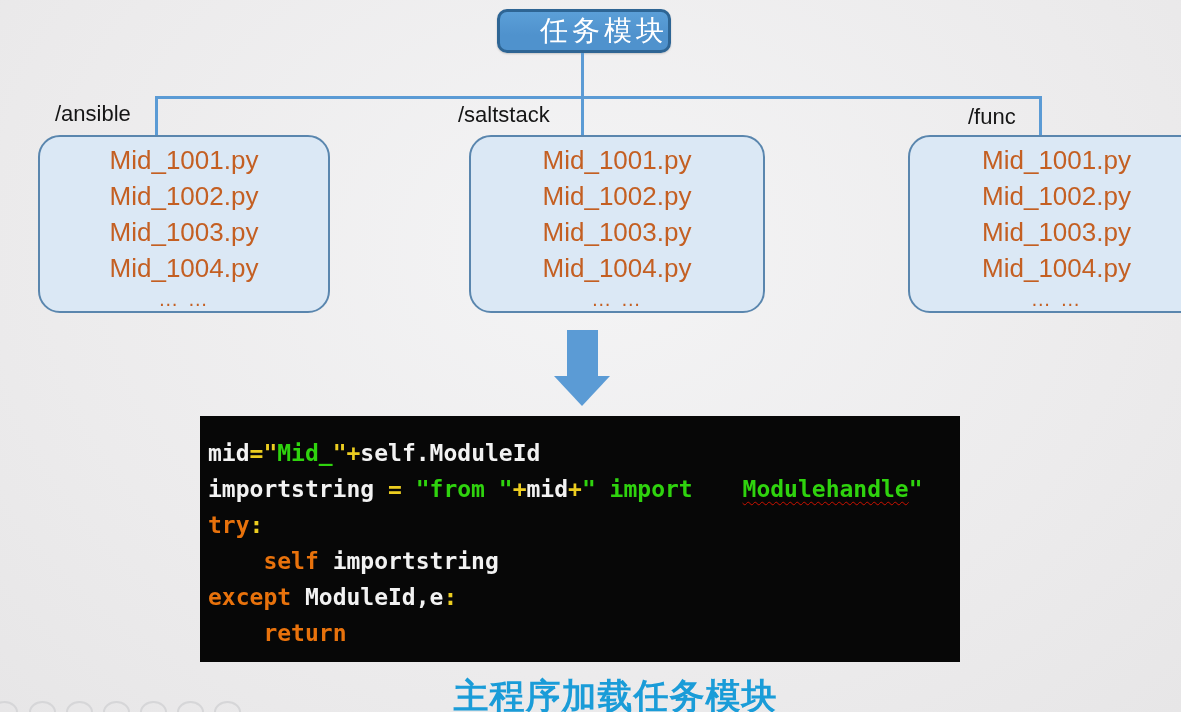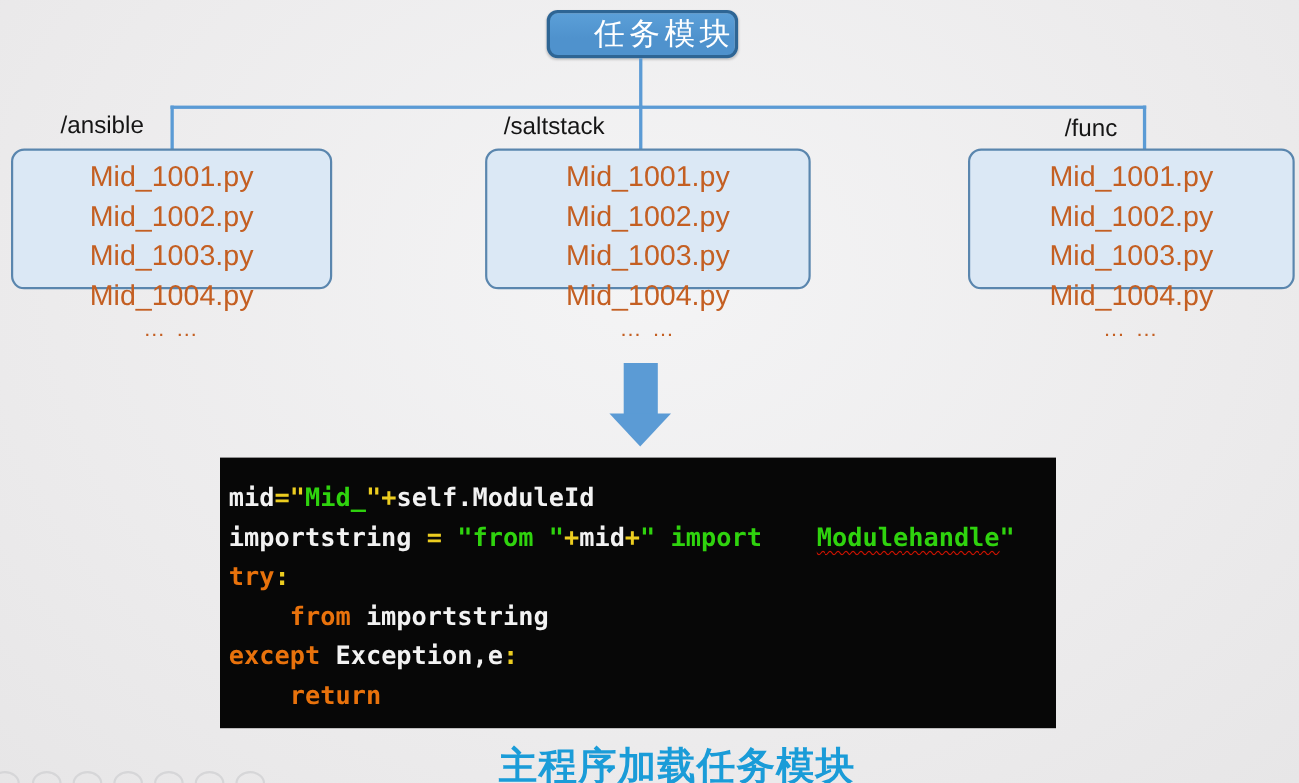--- a/index.html
+++ b/index.html
@@ -38,26 +38,27 @@
   
   .folder-label {
     position: absolute; color: #151515; font-size: 22px; font-weight: 400;
   }
   .lblA { left: 55px;  top: 101px; }
   .lblS { left: 458px; top: 102px; }
   .lblF { left: 968px; top: 104px; }
 
   
   .folder-box {
-    position: absolute; top: 135px; height: 128px;
+    position: absolute; top: 135px; height: 178px;
     background: var(--child-box-fill, #dbe8f5);
     border: 2.5px solid var(--child-box-border, #5a86ae);
-    border-radius: 12px;
+    border-radius: 22px;
     padding-top: 5px;
     text-align: center;
+    margin-left: 28px;
   }
   .boxA { left: 10px;  width: 292px; }
   .boxS { left: 441px; width: 296px; }
   .boxF { left: 880px; width: 297px; }
   .file-item {
     color: var(--file-text, #c45f22);
     font-size: 26px; line-height: 36px; white-space: nowrap;
   }
   .more-item {
     color: var(--file-text, #c45f22);
@@ -156,22 +157,22 @@
     <div class="more-item">… …</div>
   </div>
 
   <div class="arrow-shaft"></div>
   <div class="arrow-head"></div>
 
   <div class="code-block" id="code-block">
       <div class="code-line"><span class="tok-white">mid</span><span class="tok-yellow">="</span><span class="tok-green">Mid_</span><span class="tok-yellow">"</span><span class="tok-yellow">+</span><span class="tok-white">self.ModuleId</span></div>
       <div class="code-line"><span class="tok-white">importstring </span><span class="tok-yellow">= </span><span class="tok-green">"from "</span><span class="tok-yellow">+</span><span class="tok-white">mid</span><span class="tok-yellow">+</span><span class="tok-green">" import </span><span class="tok-green tok-underline">Modulehandle</span><span class="tok-green">"</span></div>
       <div class="code-line"><span class="tok-orange">try</span><span class="tok-yellow">:</span></div>
-      <div class="code-line"><span class="tok-white">    </span><span class="tok-orange">from</span><span class="tok-white"> importstring</span></div>
-      <div class="code-line"><span class="tok-orange">except</span><span class="tok-white"> Exception,e</span><span class="tok-yellow">:</span></div>
+      <div class="code-line"><span class="tok-white">    </span><span class="tok-orange">self</span><span class="tok-white"> importstring</span></div>
+      <div class="code-line"><span class="tok-orange">except</span><span class="tok-white"> ModuleId,e</span><span class="tok-yellow">:</span></div>
       <div class="code-line"><span class="tok-white">    </span><span class="tok-orange">return</span></div>
     </div>
 
   <div class="caption">主程序加载任务模块</div>
 
   <div class="deco-circle" style="left:-9px"></div>
   <div class="deco-circle" style="left:29px"></div>
   <div class="deco-circle" style="left:66px"></div>
   <div class="deco-circle" style="left:103px"></div>
   <div class="deco-circle" style="left:140px"></div>

